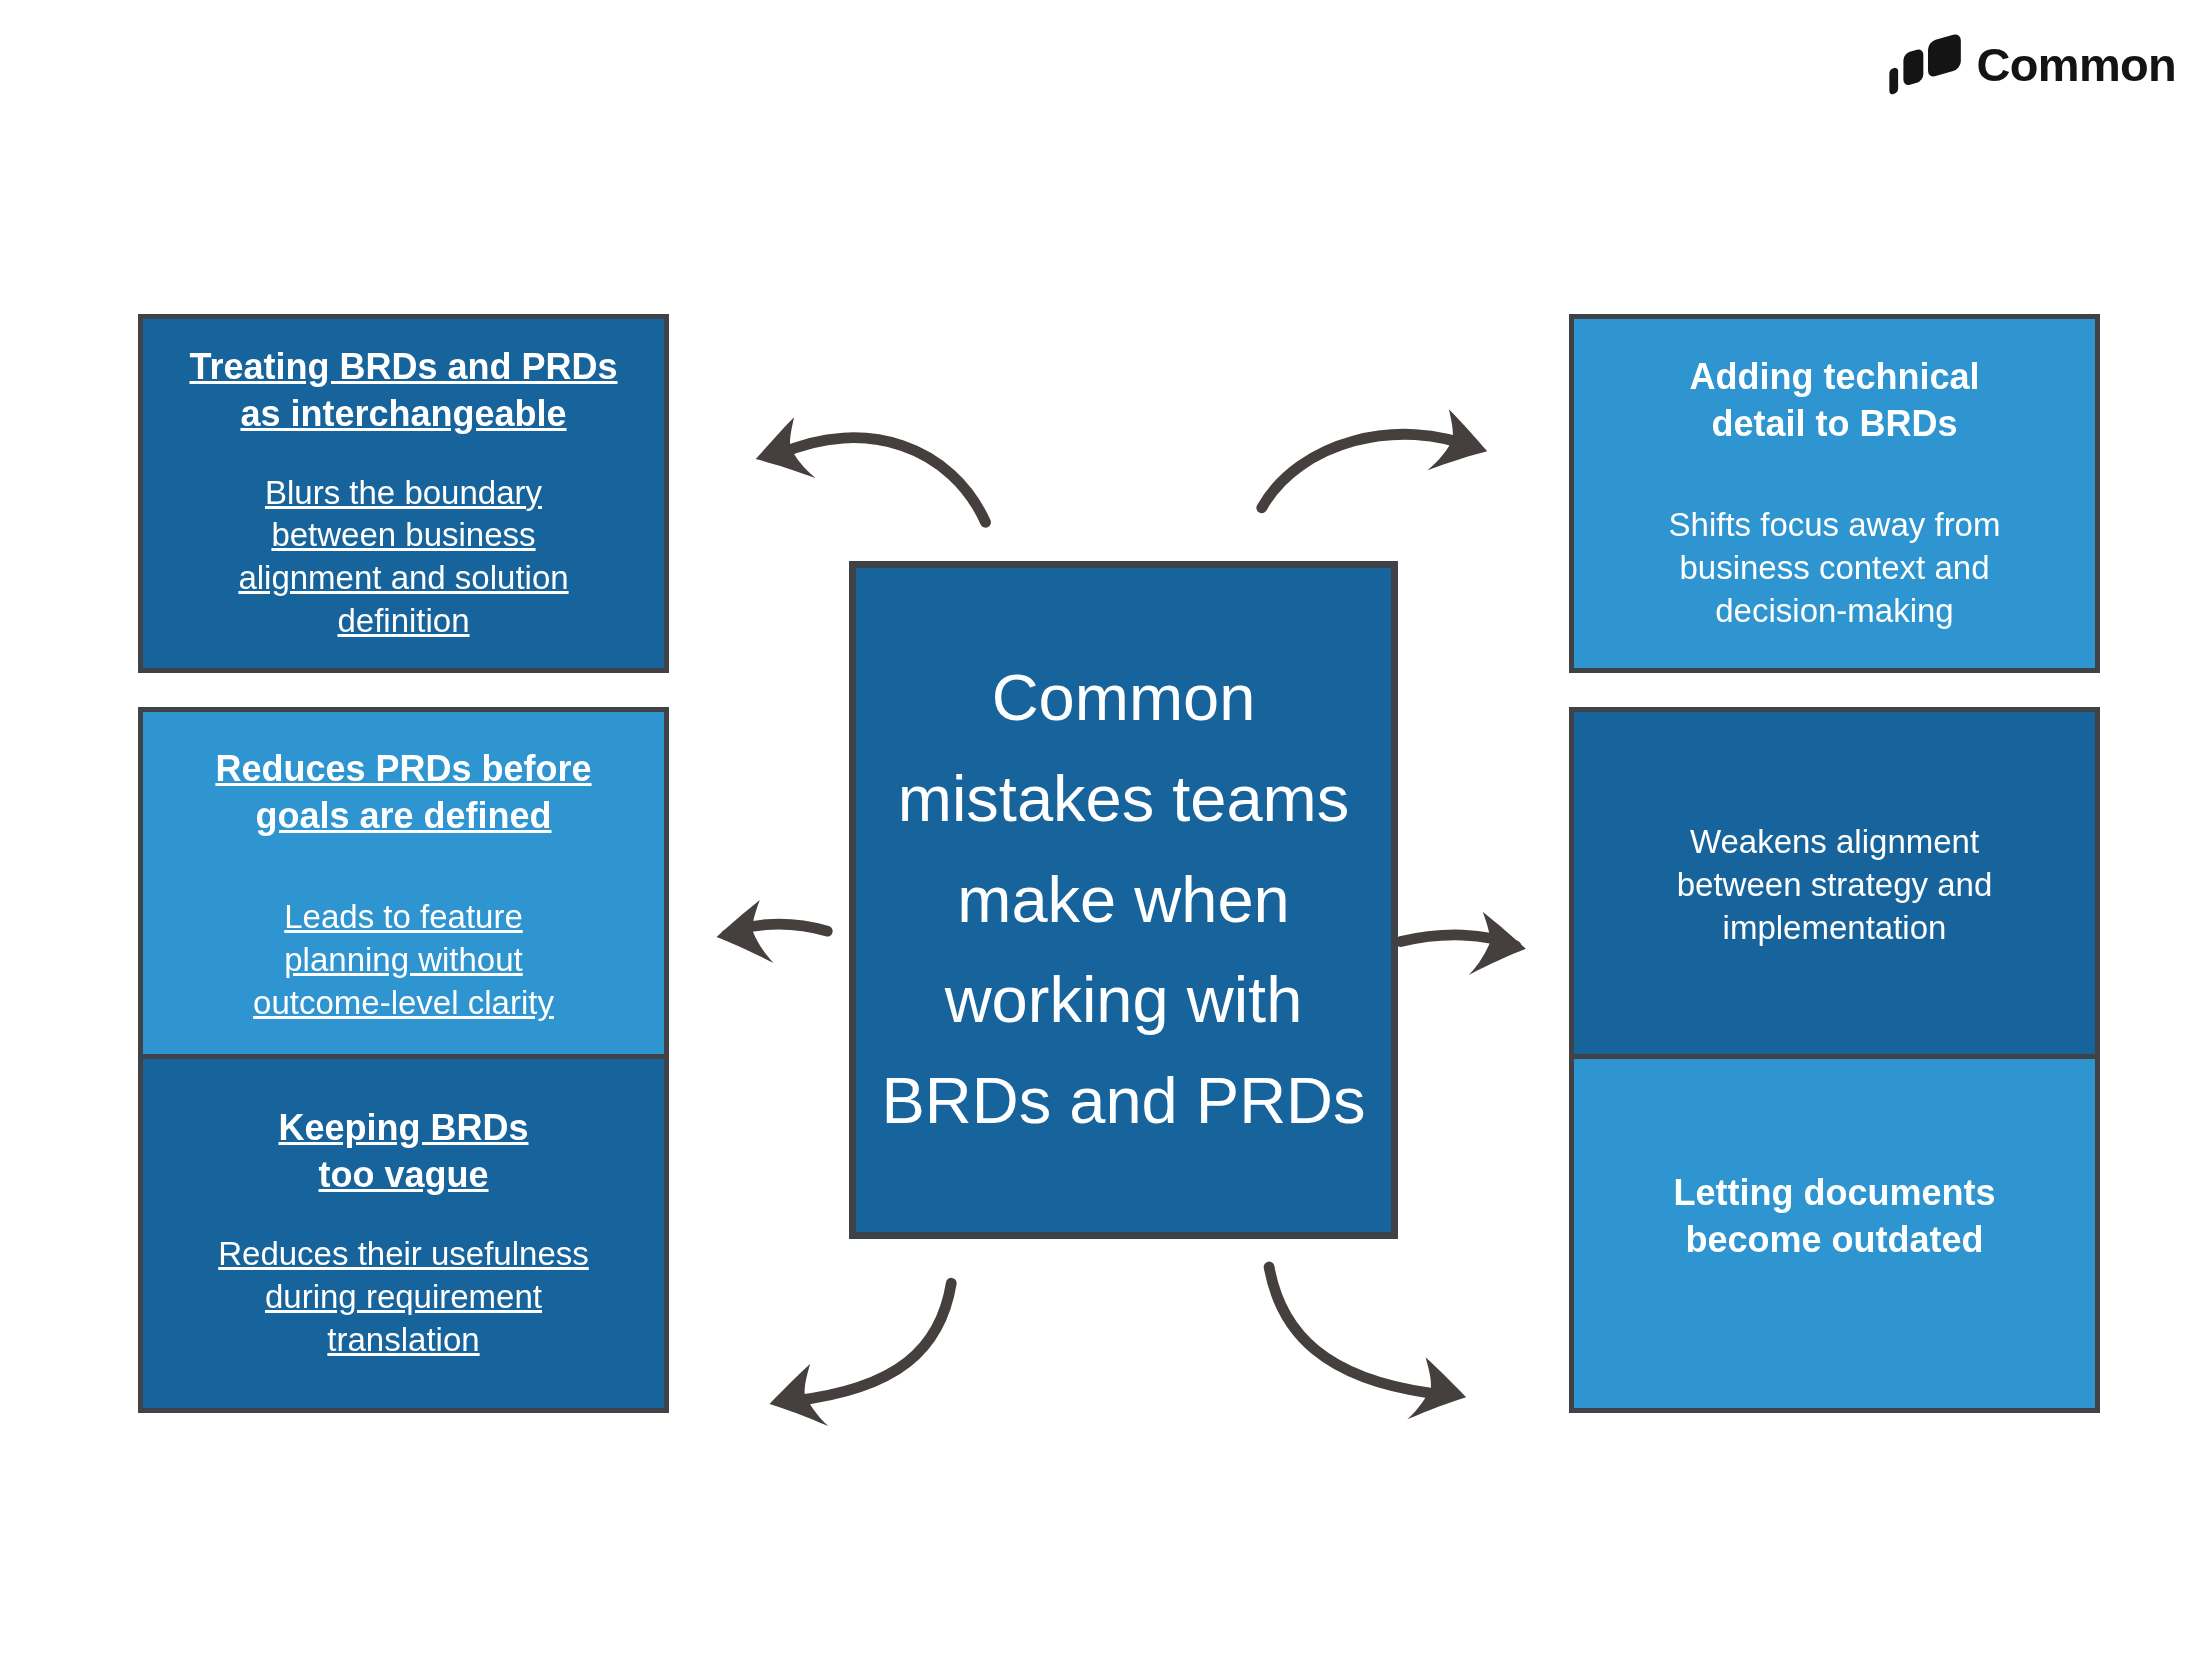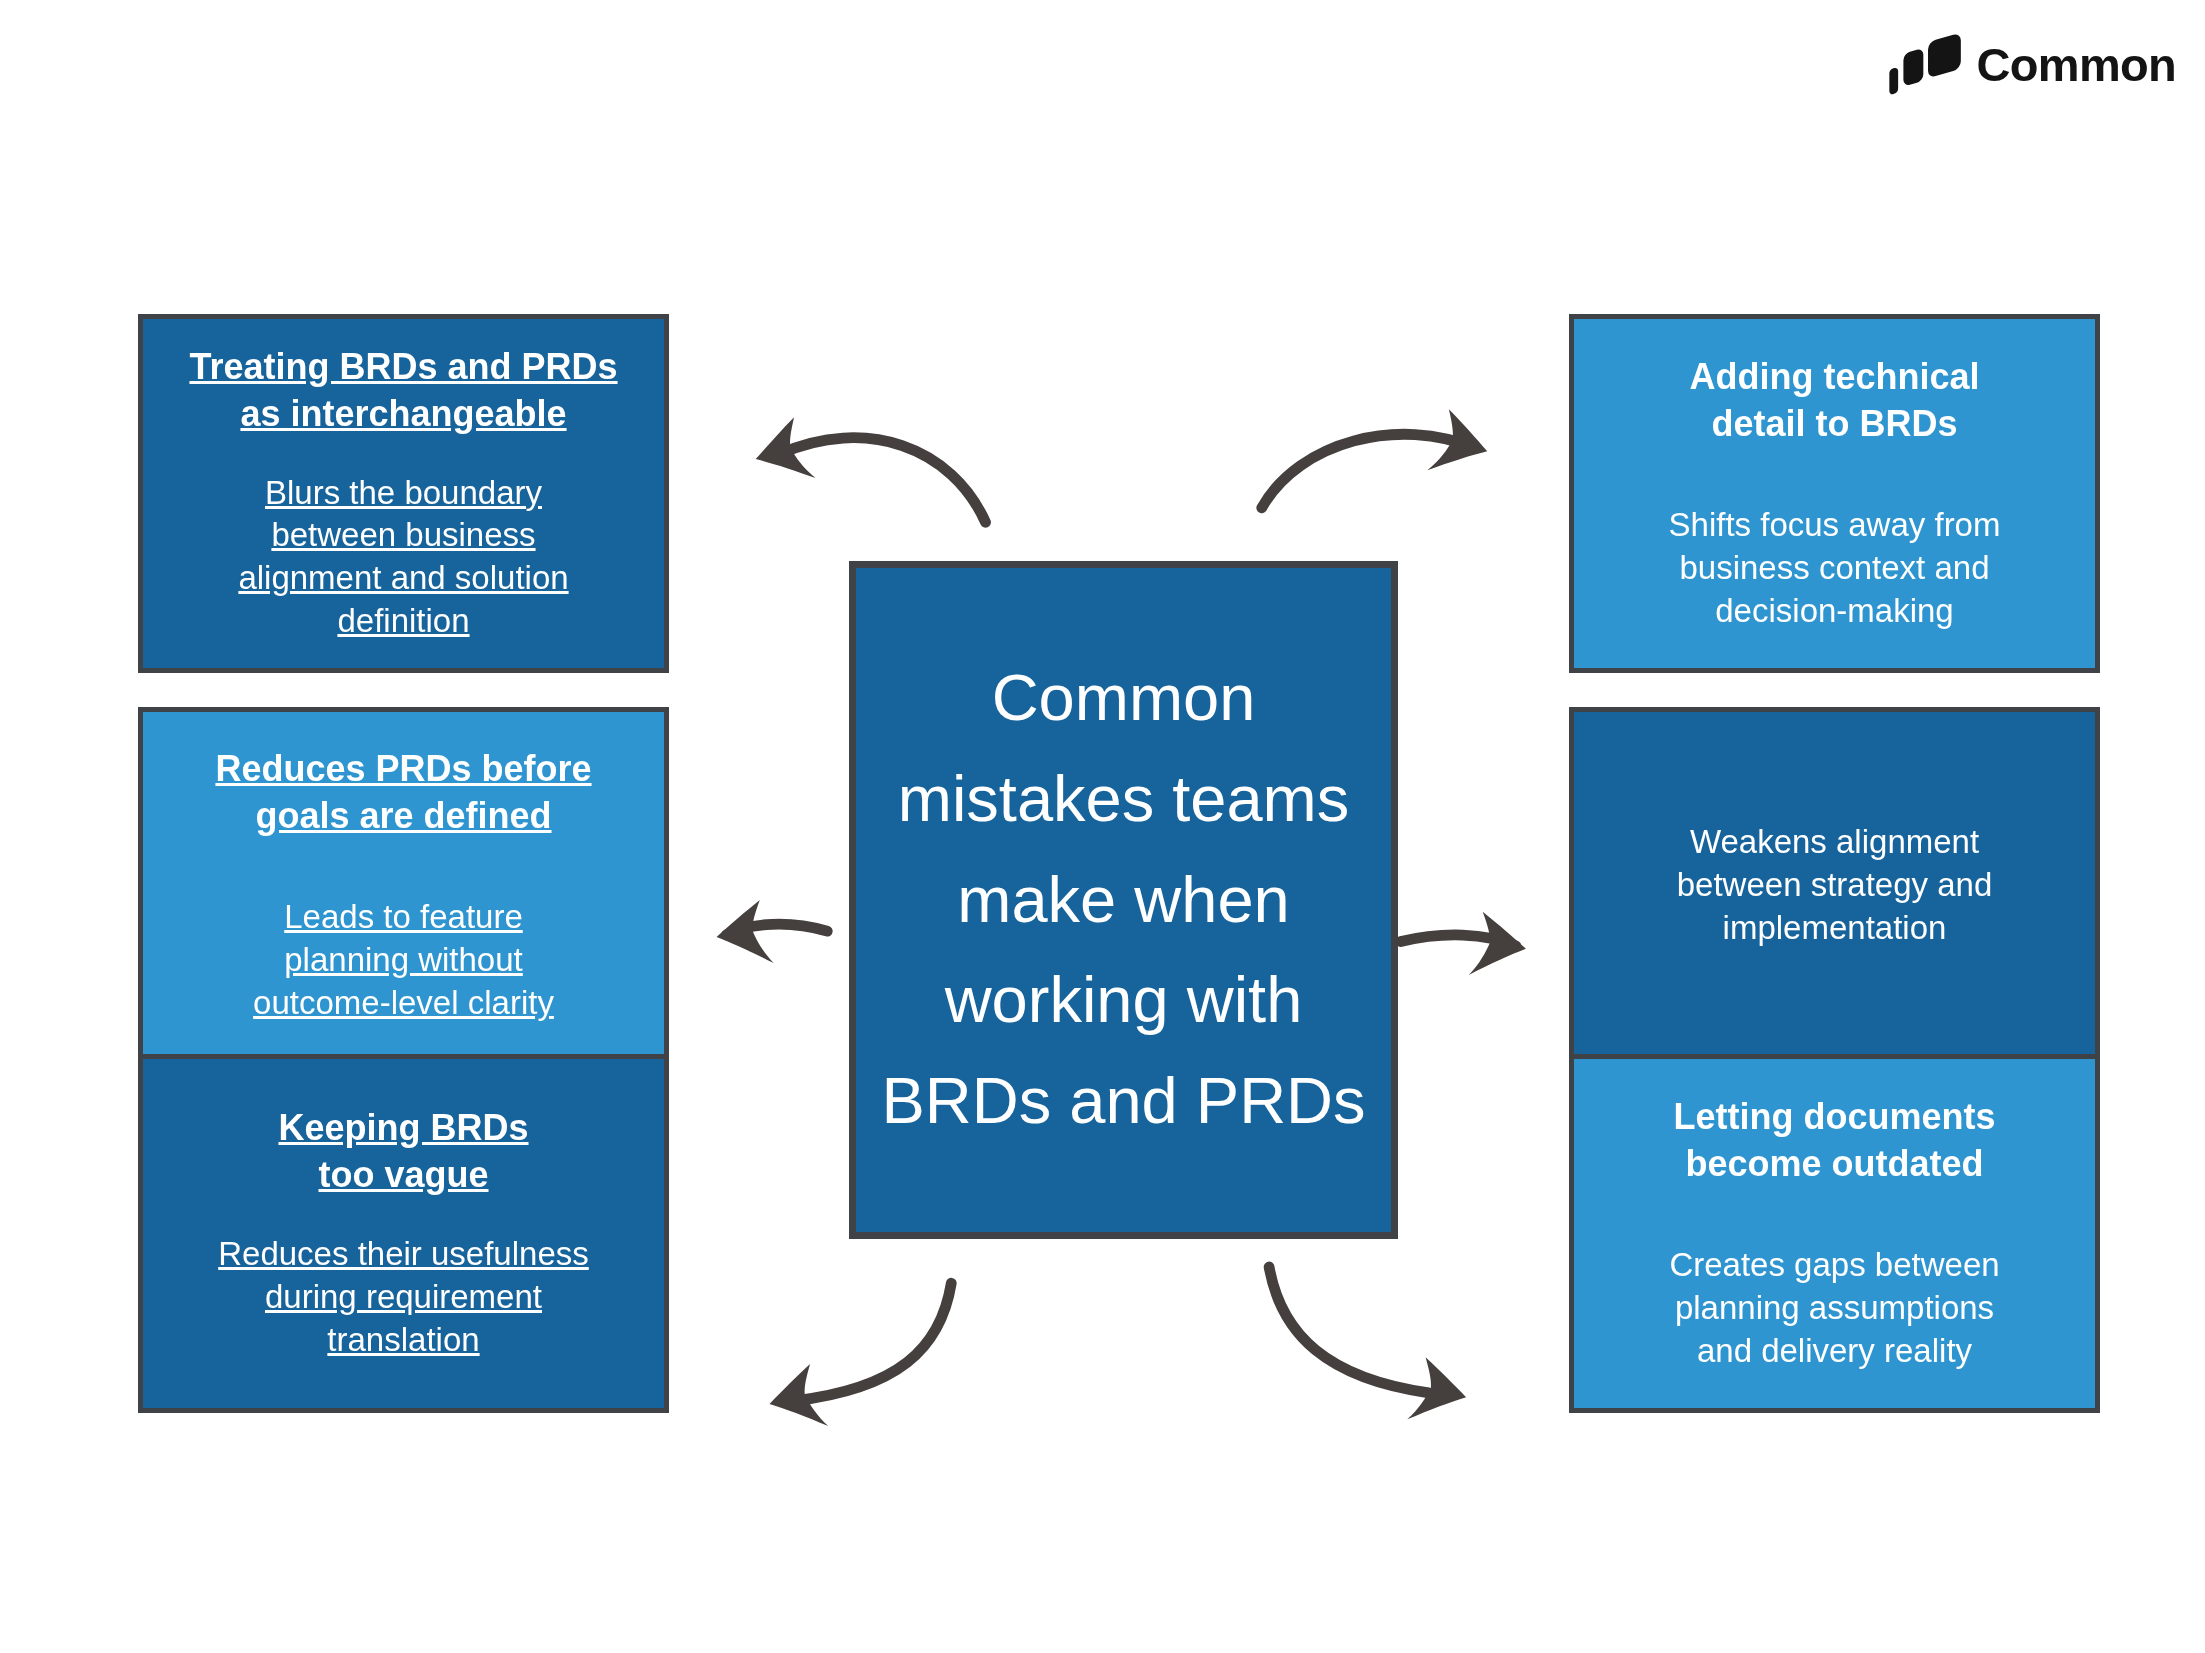--- a/index.html
+++ b/index.html
@@ -90,23 +90,20 @@
 
   <div class="box dark col-right row-2">
     <p class="box-body pre">Weakens alignment
 between strategy and
 implementation</p>
   </div>
 
   <div class="box light col-right row-3">
     <h2 class="box-title pre">Letting documents
 become outdated</h2>
-    <p class="box-body pre">Creates gaps between
-planning assumptions
-and delivery reality</p>
   </div>
 
   <div class="central">
     <h1 class="central-title pre">Common
 mistakes teams
 make when
 working with
 BRDs and PRDs</h1>
   </div>
 

